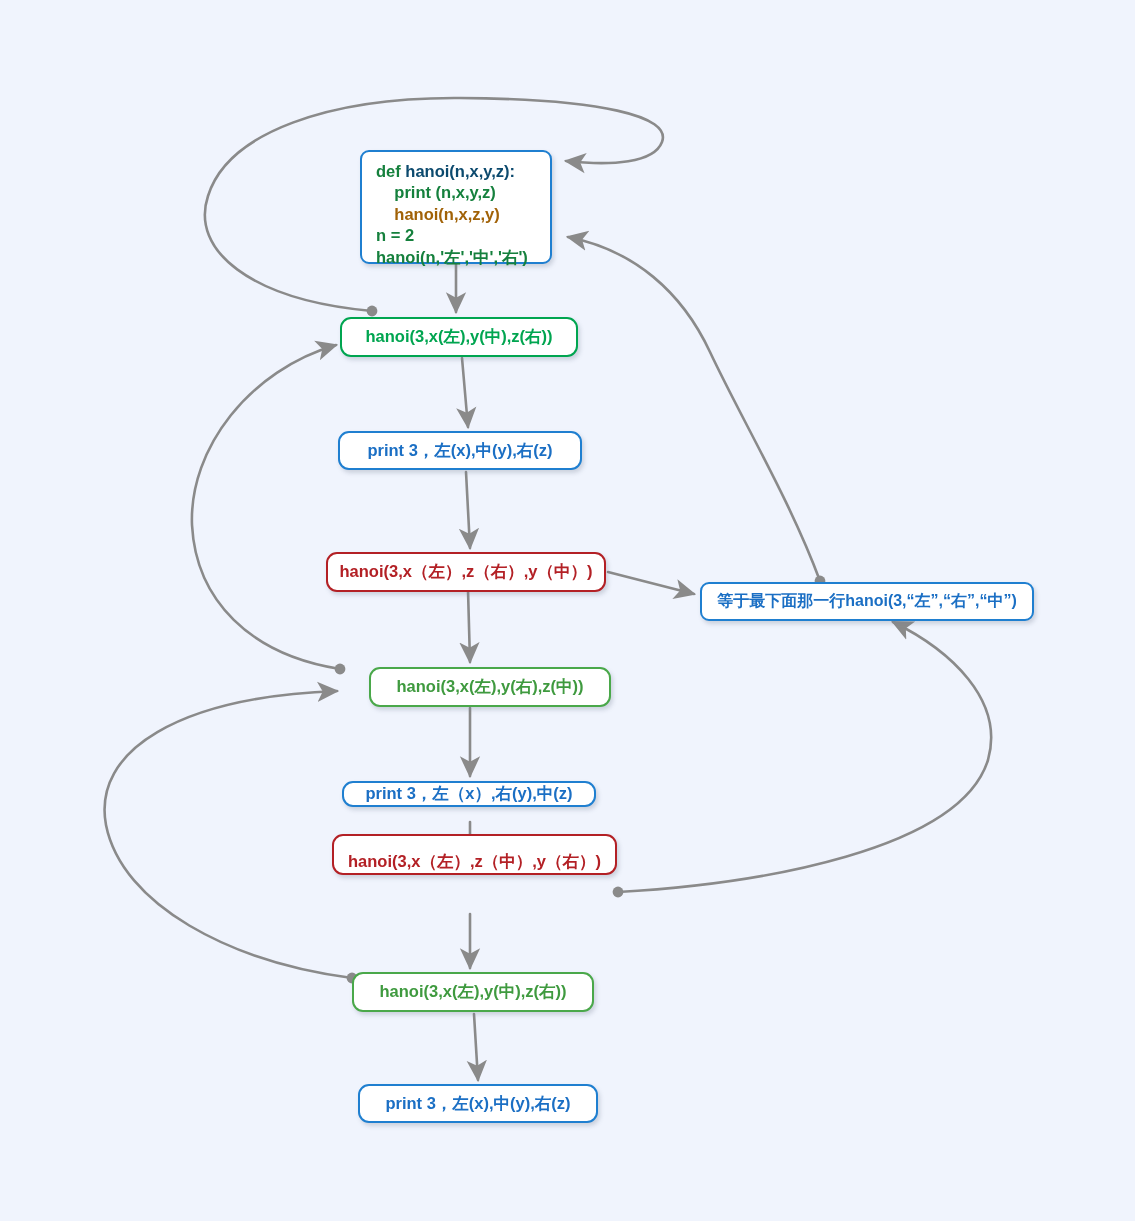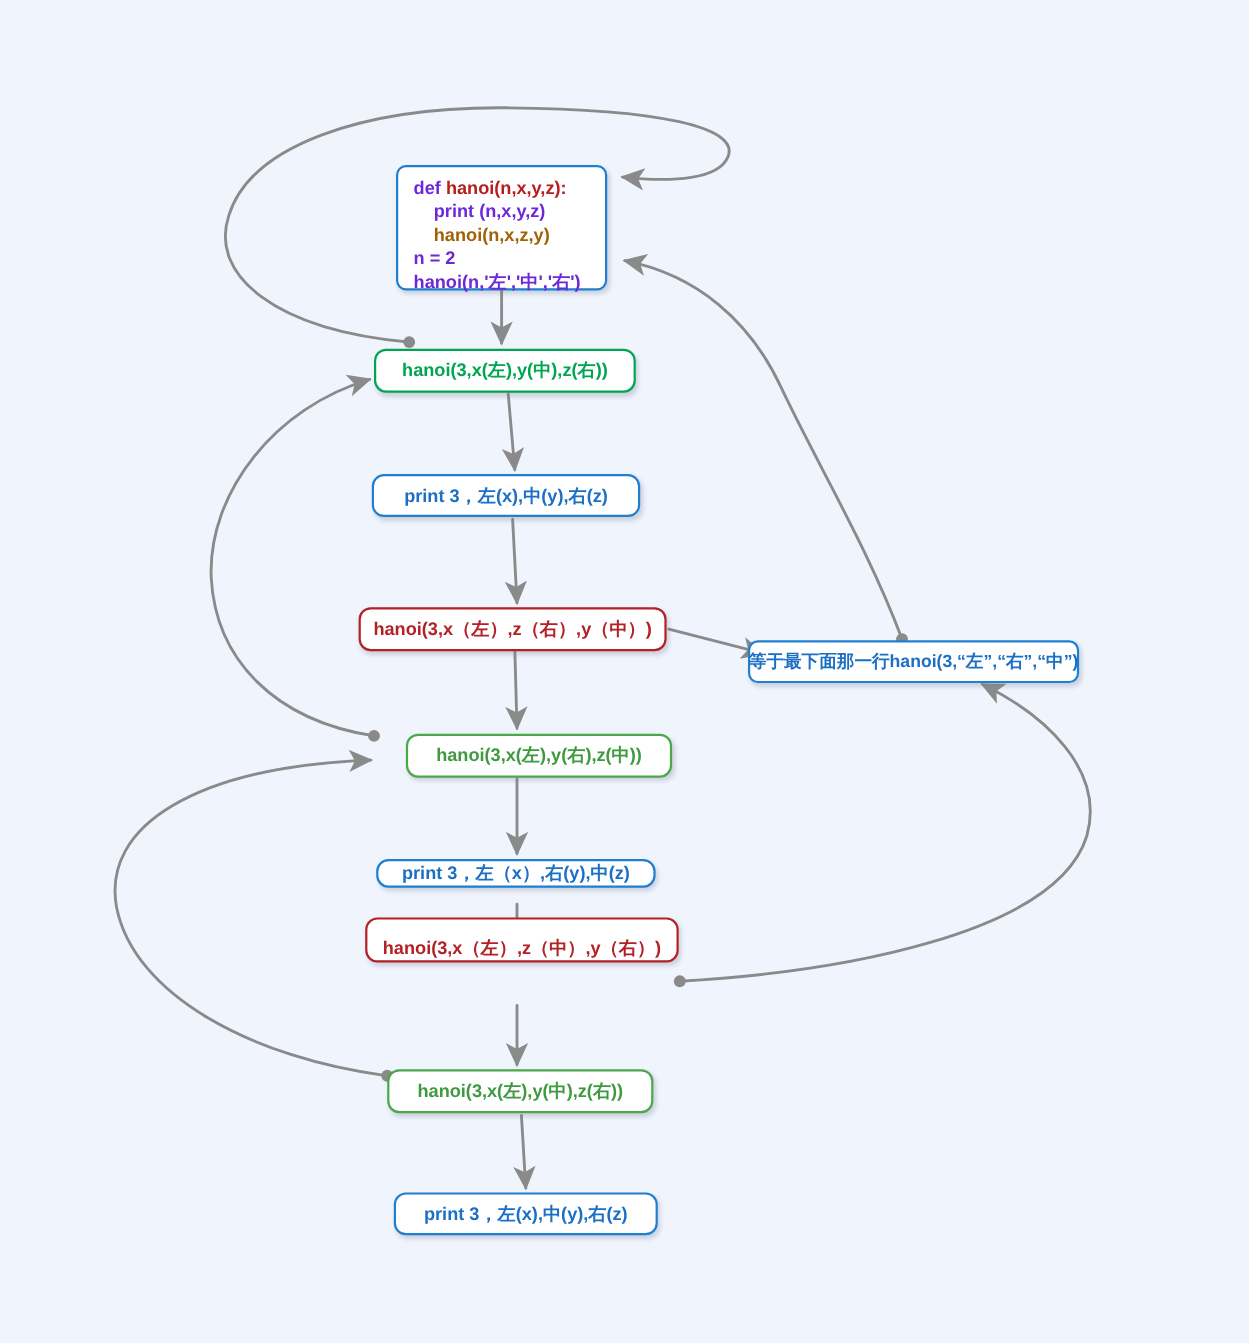--- a/index.html
+++ b/index.html
@@ -46,22 +46,22 @@
     border-color: #1f7fd0;
     border-width: 2px;
     border-radius: 9px;
     display: block;
     padding: 9px 12px 8px 14px;
     line-height: 1.30;
     font-size: 16.5px;
     text-align: left;
   }
   .code-line { white-space: pre; font-weight: bold; }
-  .c-blue  { color: #6d28d9; }
-  .c-green { color: #b91c1c; }
+  .c-blue  { color: #15803d; }
+  .c-green { color: #0c4a6e; }
   .c-red   { color: #a16207; }
 
   .node-green-strong {
     border-color: #00a550;
     color: #00a550;
   }
   .node-green-soft {
     border-color: #4aa84a;
     color: #3f9a3f;
   }
@@ -141,21 +141,21 @@
   </div>
 
   <div class="node node-blue" style="left:338px; top:431px; width:244px; height:39px; font-size:16.5px;">
     <span>print  3，左(x),中(y),右(z)</span>
   </div>
 
   <div class="node node-red" style="left:326px; top:552px; width:280px; height:40px; font-size:16.5px;justify-content:center;">
     <span>hanoi(3,x（左）,z（右）,y（中）)</span>
   </div>
 
-  <div class="node node-note" style="left:680px; top:582px; width:301px; height:39px; font-size:16px;">
+  <div class="node node-note" style="left:700px; top:582px; width:334px; height:39px; font-size:16px;">
     <span>等于最下面那一行hanoi(3,“左”,“右”,“中”)</span>
   </div>
 
   <div class="node node-green-soft" style="left:345px; top:667px; width:242px; height:40px; font-size:16.5px;margin-left:24px;">
     <span>hanoi(3,x(左),y(右),z(中))</span>
   </div>
 
   <div class="node node-blue" style="left:342px; top:781px; width:254px; height:26px; font-size:16.5px;">
     <span>print  3，左（x）,右(y),中(z)</span>
   </div>

